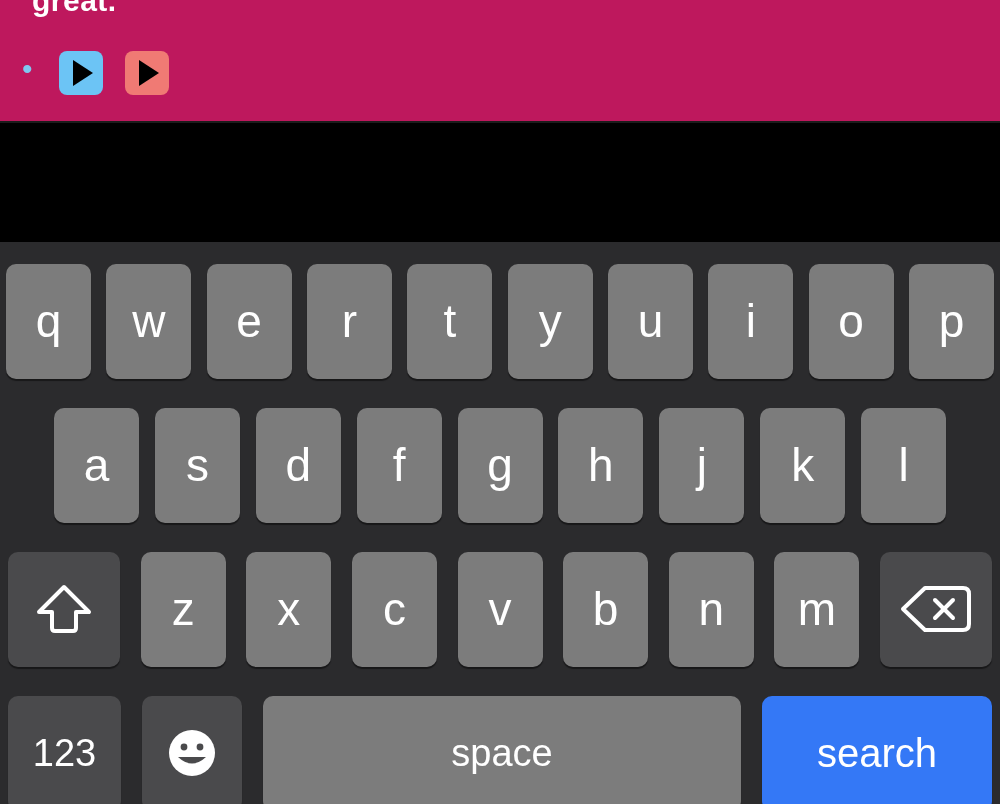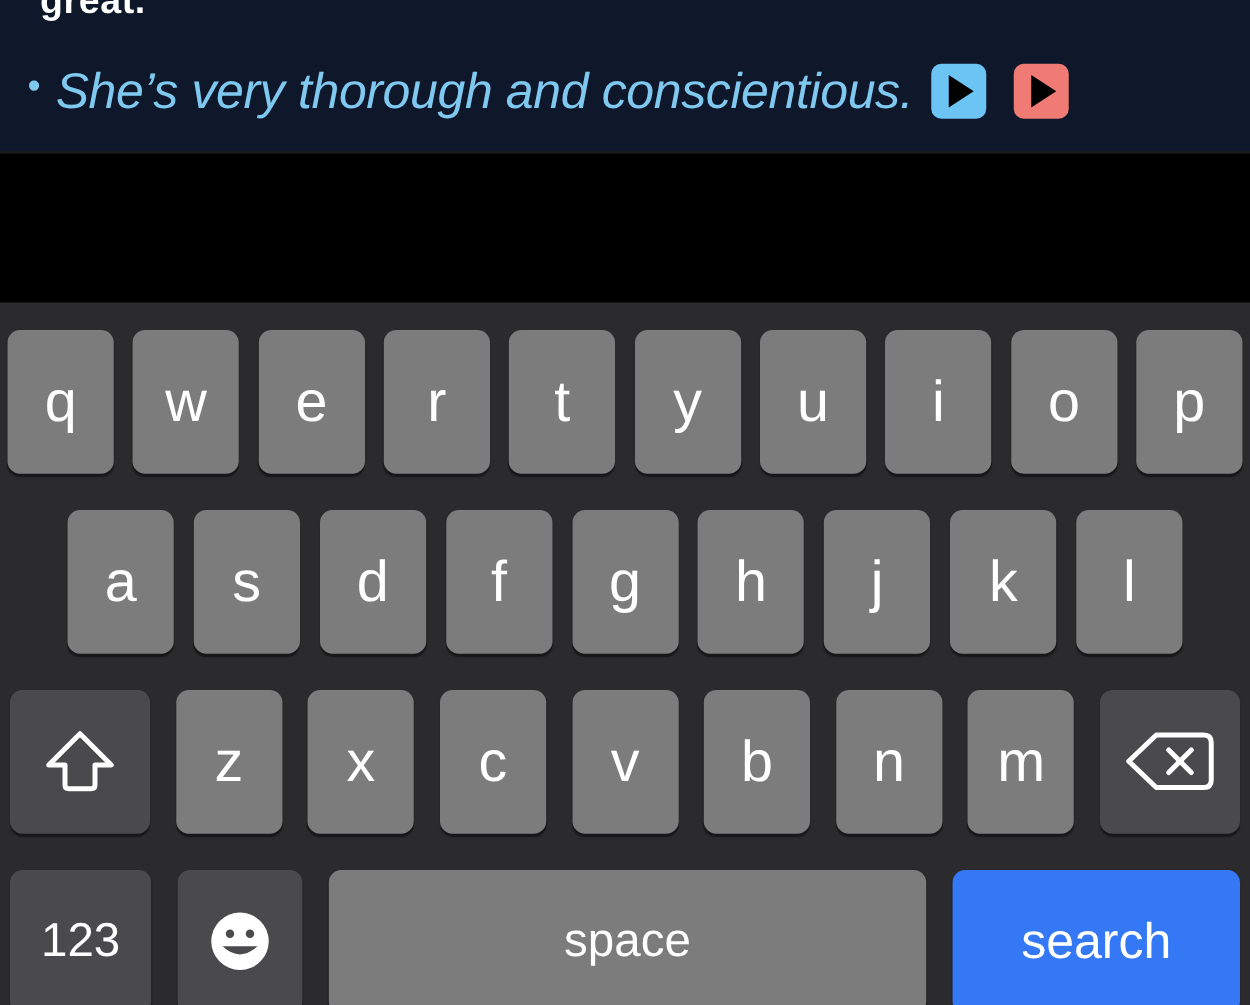--- a/index.html
+++ b/index.html
@@ -14,21 +14,21 @@
     position: relative;
     width: 1000px; height: 804px;
     background: #000;
   }
 
   
   #content-area {
     position: absolute;
     left: 0; top: 0;
     width: 1000px; height: 122px;
-    background: #0f172a;
+    background: #be185d;
     overflow: hidden;
   }
   #clipped-top-line {
     position: absolute;
     left: 32px; top: -16px;
     font-size: 30px;
     font-weight: 700;
     color: #ffffff;
     letter-spacing: 0.5px;
     white-space: nowrap;
@@ -219,21 +219,20 @@
 <body>
 
 <div id="screen">
 
   <div id="content-area">
 
     <div id="clipped-top-line">great.</div>
 
     <div id="highlight-row">
       <span id="bullet-glyph">•</span>
-      <span id="highlight-sentence">She’s very thorough and conscientious.</span>
       <span class="play-chip" id="play-chip-blue">
         <span class="tri"></span>
       </span>
       <span class="play-chip" id="play-chip-red">
         <span class="tri"></span>
       </span>
     </div>
   </div>
 
   <div id="content-divider"></div>

